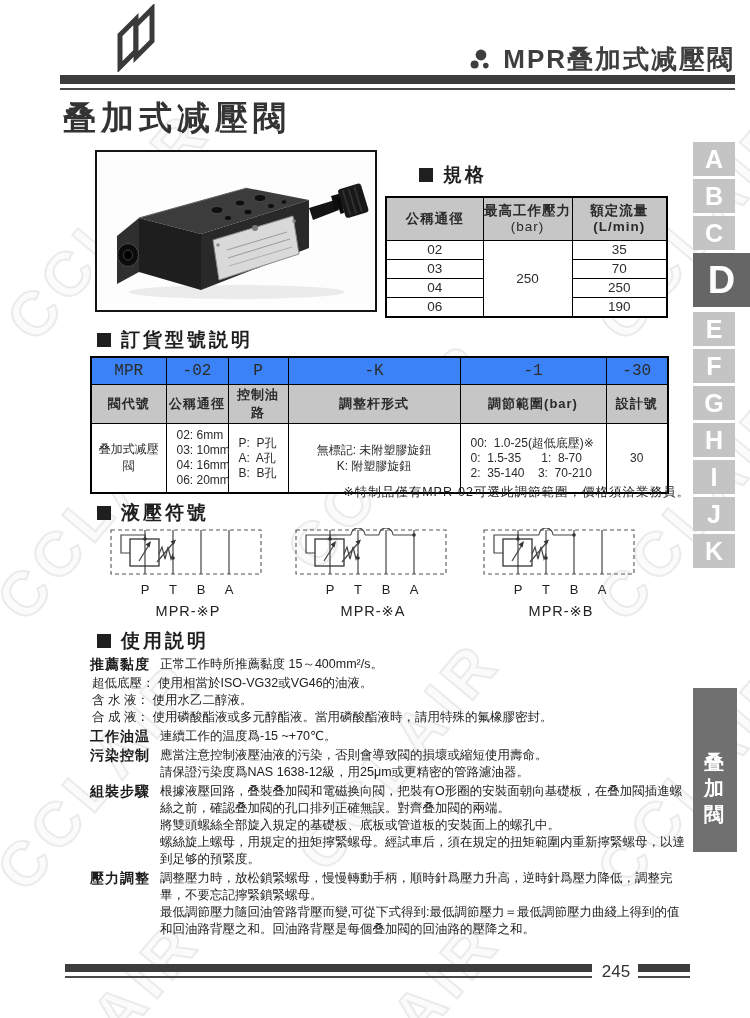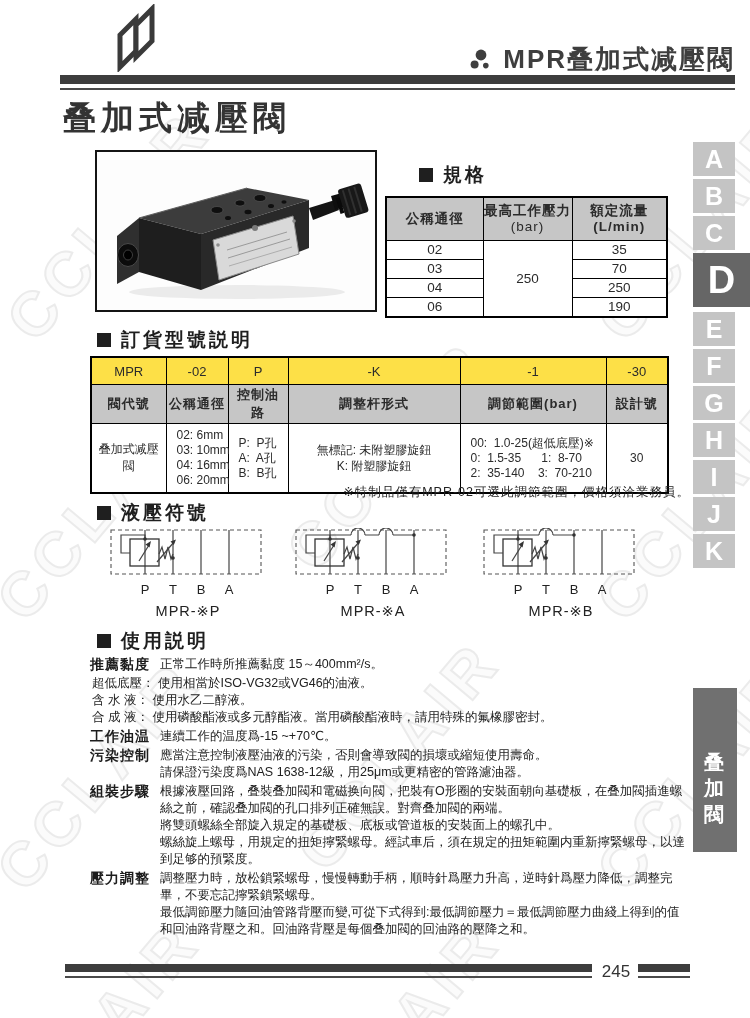--- a/index.html
+++ b/index.html
@@ -29,21 +29,21 @@
   .sec-head { position:absolute; display:flex; align-items:center; gap:10px; font-size:19px; font-weight:bold; letter-spacing:3px; color:#1f1f1f; z-index:2;padding-left:34px; }
   .sec-sq { width:14px; height:14px; background:#1f1f1f; flex:0 0 auto; }
   
   #spec-table { position:absolute; left:385px; top:196px; border-collapse:collapse; border:2px solid #000; table-layout:fixed; width:281px; z-index:2; background:#fff; }
   #spec-table th, #spec-table td { border:1px solid #000; text-align:center; padding:0; }
   #spec-table th { background:#c6c6c6; font-size:13.5px; font-weight:bold; height:42px; line-height:16px; letter-spacing:1px; }
   #spec-table td { font-size:13.5px; height:18px; line-height:16px; }
   
   #ord-table { position:absolute; left:90px; top:356px; border-collapse:collapse; border:2px solid #000; table-layout:fixed; width:578px; z-index:2; background:#fff; }
   #ord-table td { border:1px solid #000; text-align:center; padding:1px 2px; }
-  .ord-code td { background:#fde047; font-size:13px; height:24px; }
+  .ord-code td { background:#3b82f6; font-size:16px; height:24px;font-family:Liberation Mono, monospace; }
   .ord-label td { background:#c6c6c6; font-size:13px; font-weight:bold; height:24px; letter-spacing:1px; }
   .ord-body td { font-size:12px; height:66px; vertical-align:middle; }
   .cell-lines div { white-space:pre; line-height:15px; text-align:left; padding-left:8px; }
   .cell-lines-c div { white-space:pre; line-height:16px; text-align:center; }
   #ord-footnote { position:absolute; left:90px; top:484px; width:600px; text-align:right; font-size:12.5px; color:#222; letter-spacing:1px; z-index:2; }
   
   .sym { position:absolute; top:524px; width:170px; height:102px; z-index:2; }
   .symsvg { position:absolute; left:0; top:4px; }
   .symsvg .dash { fill:none; stroke:#555; stroke-width:1.1; stroke-dasharray:4,3; }
   .symsvg line, .symsvg polyline, .symsvg path { fill:none; stroke:#444; stroke-width:1.2; }

